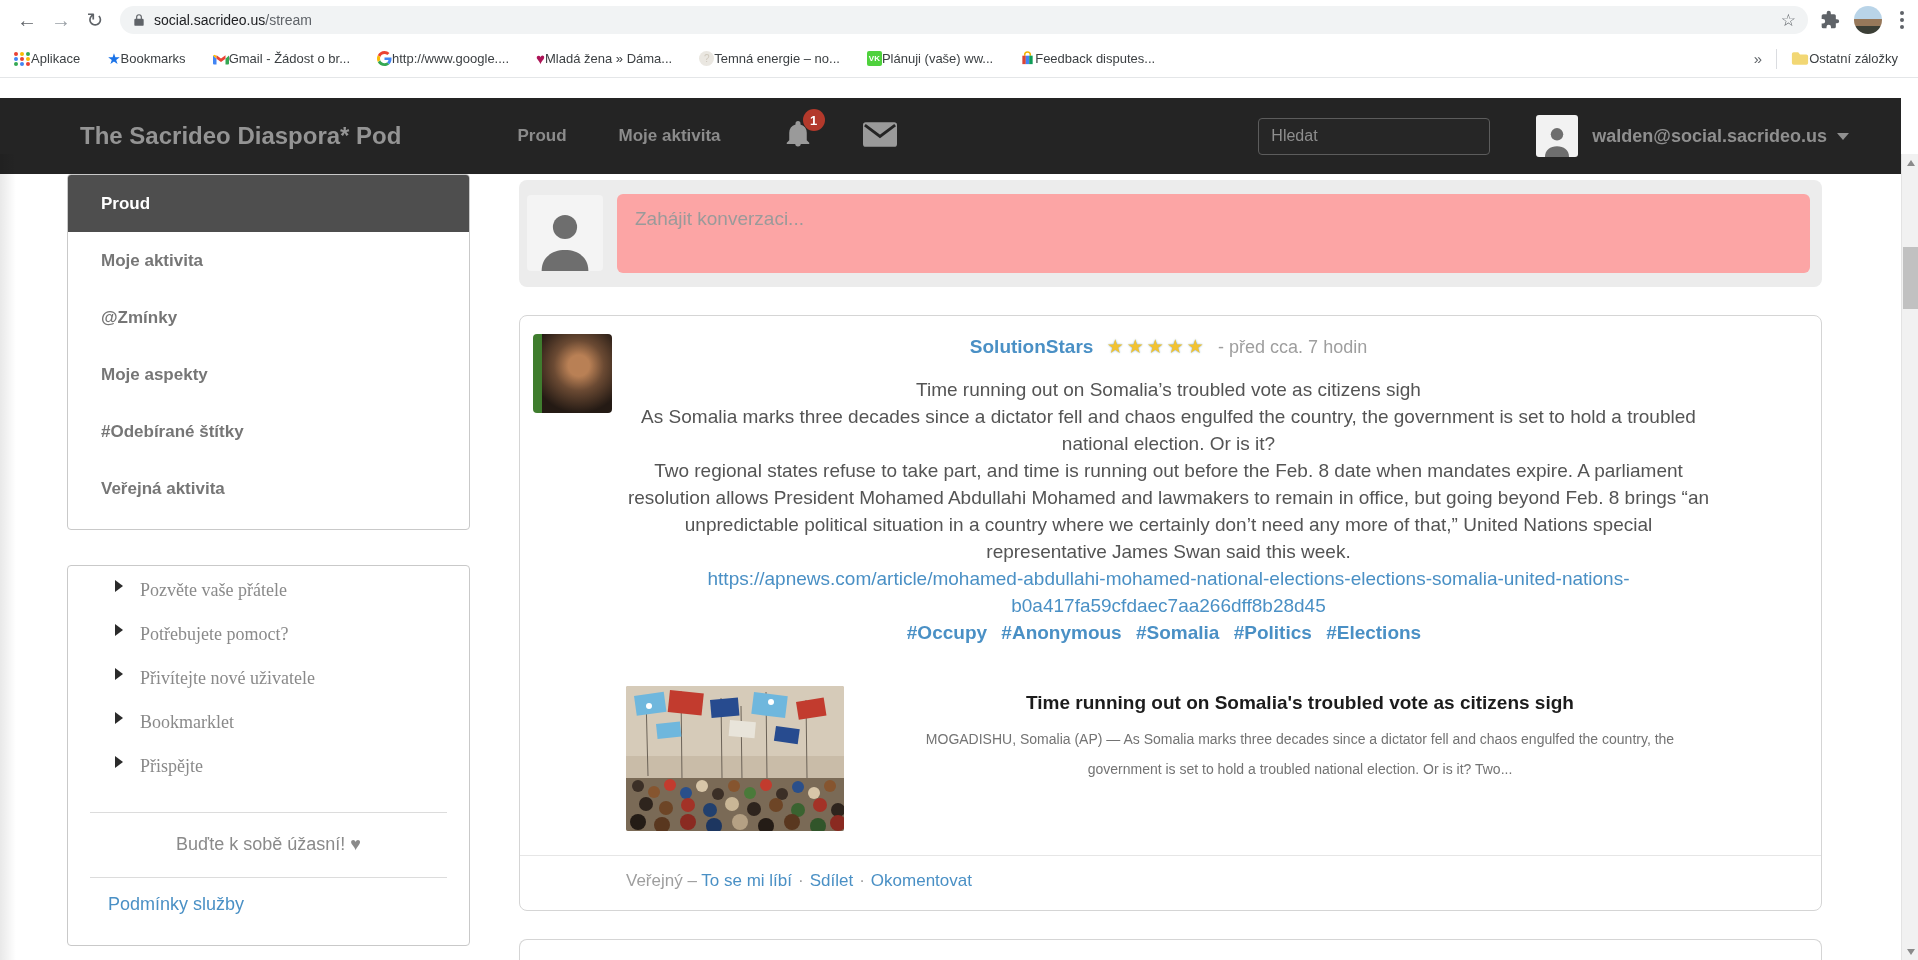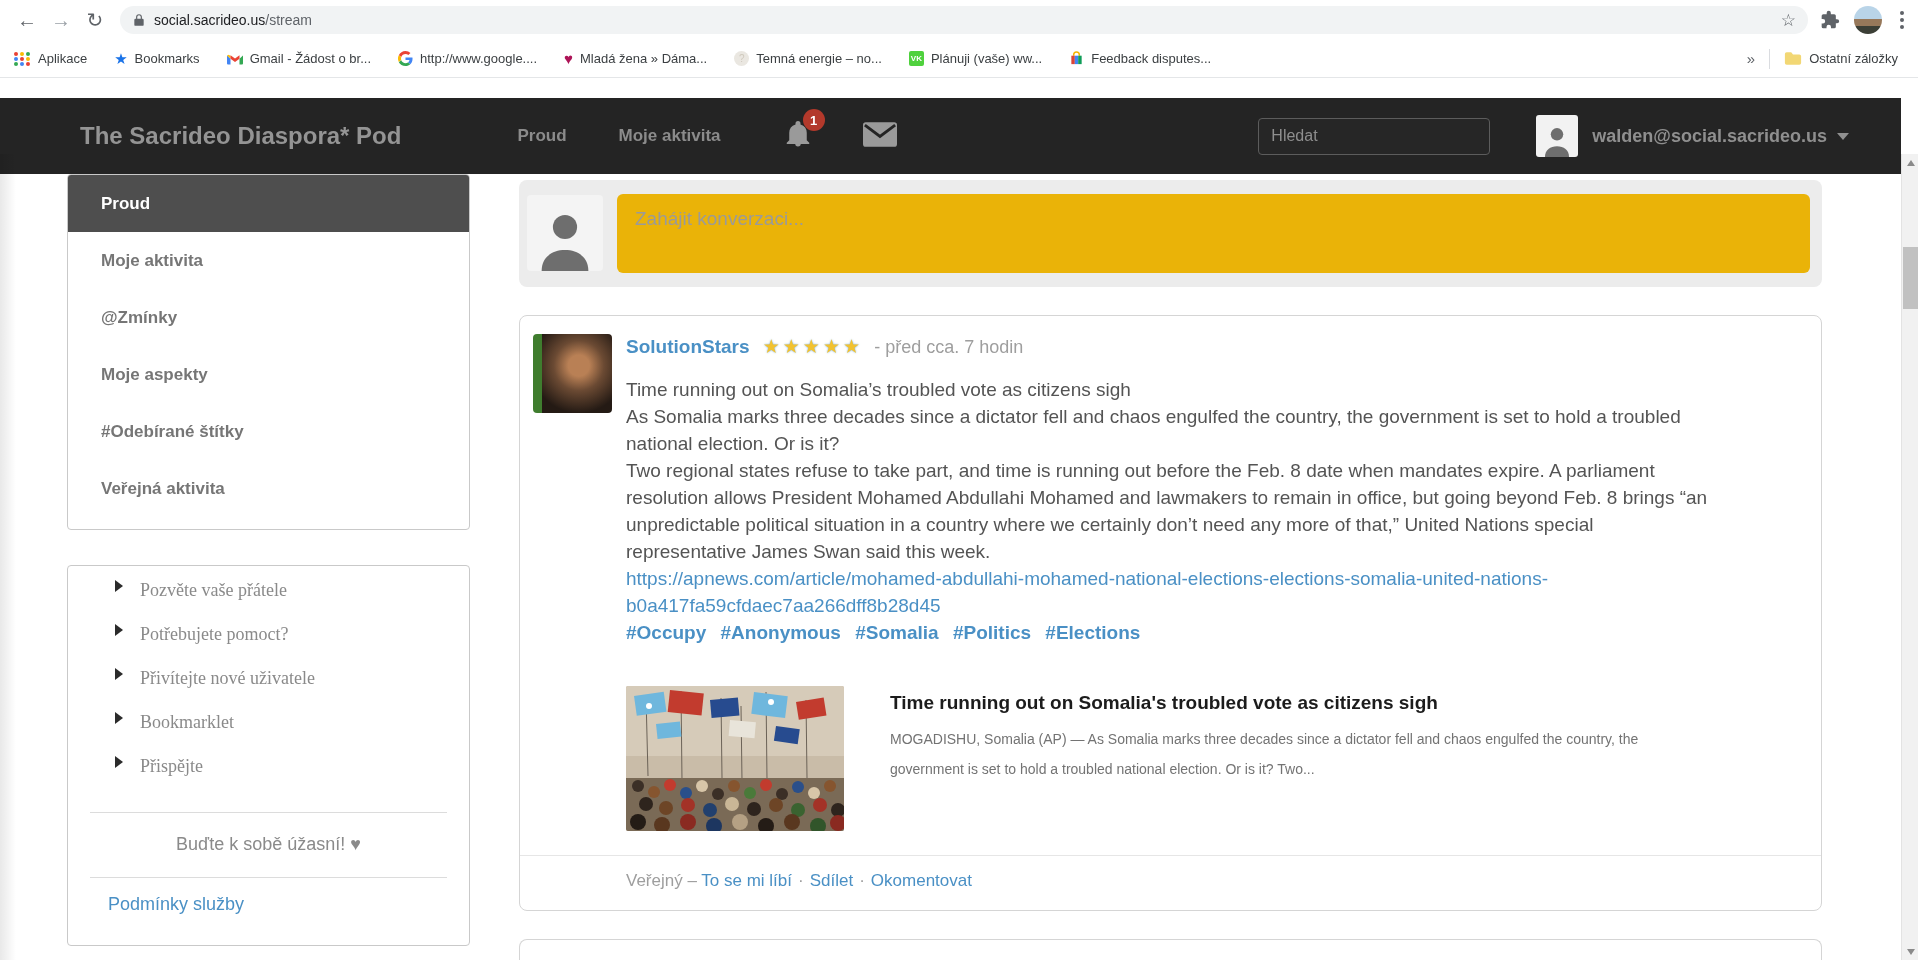--- a/index.html
+++ b/index.html
@@ -18,21 +18,21 @@
   .pill-spacer { flex:1; }
   .star-btn { font-size:17px; color:#5f6368; }
   .right-cluster { display:flex; align-items:center; gap:14px; margin-left:4px; flex:0 0 auto; }
   .chrome-avatar { width:28px; height:28px; border-radius:50%;
     background:linear-gradient(180deg,#b9d4e8 0 45%,#97785a 45% 72%,#3c3f36 72% 100%); }
   .dots { display:flex; flex-direction:column; gap:3px; padding:4px; }
   .dots i { width:4px; height:4px; border-radius:50%; background:#5f6368; }
 
   .bookmarks { height:38px; display:flex; align-items:center; padding:0 14px;
     border-bottom:1px solid #e4e6e8; background:#fff; }
-  .bm { display:flex; align-items:center; gap:7px; margin-right:27px; cursor:default; }
+  .bm { display:flex; align-items:center; margin-right:27px; cursor:default; }
   .bm span.lbl { font-size:13px; color:#3c4043; white-space:nowrap; }
   .apps-grid { display:grid; grid-template-columns:repeat(3,5px); grid-gap:1px; }
   .apps-grid i { width:4px; height:4px; border-radius:50%; }
   .bm-star { color:#1a73e8; font-size:15px; }
   .heart-ico { color:#ad1457; font-size:15px; }
   .pale-ico { width:15px; height:15px; border-radius:50%; background:#eae7e1; color:#cfc9bd;
     font-size:10px; display:flex; align-items:center; justify-content:center; }
   .vk-ico { width:15px; height:15px; background:#4fd13d; border-radius:2px; color:#fff;
     font-size:8px; font-weight:bold; display:flex; align-items:center; justify-content:center; }
   .bm-right { margin-left:auto; display:flex; align-items:center; }
@@ -80,27 +80,27 @@
   .info-item span { margin-left:17px; font-size:18px; color:#8a8a8a; }
   .side-hr { border:none; border-top:1px solid #dcdcdc; margin:12px 22px; }
   .motto { text-align:center; color:#8a8a8a; font-size:18px; padding:9px 0 10px; }
   .trunc-link { margin:16px 0 0 40px; color:#4a90c5; font-size:18px; }
 
   
   .main { position:absolute; left:519px; top:102px; width:1303px; }
   .publisher { position:relative; height:107px; background:#ececec; border-radius:8px; }
   .pub-avatar { position:absolute; left:8px; top:15px; width:76px; height:76px; border-radius:4px;
     background:#f4f4f4; display:flex; align-items:flex-end; justify-content:center; overflow:hidden; }
-  .pub-input { position:absolute; left:98px; top:14px; width:1193px; height:79px; background:#eab308;
+  .pub-input { position:absolute; left:98px; top:14px; width:1193px; height:79px; background:#fca5a5;
     border:none; border-radius:6px; resize:none; padding:14px 18px; font-size:19px; color:#555;
     font-family:"Liberation Sans",sans-serif; }
   .pub-input::placeholder { color:#9a9a9a; }
 
   .post-card { margin-top:28px; background:#fff; border:1px solid #d5d5d5; border-radius:8px; }
-  .card-top { display:flex; padding:18px 0 24px 13px; }
+  .card-top { display:flex; padding:18px 0 24px 13px;text-align:center; }
   .post-avatar { width:79px; height:79px; border-radius:4px; flex:0 0 auto;
     background:
       linear-gradient(90deg,#3f7d2e 0 9px, rgba(0,0,0,0) 9px),
       radial-gradient(circle at 58% 40%, #b98055 0 16%, #6b4a33 38%, #241a14 72%);
     background-color:#241a14; }
   .post-content { margin-left:14px; flex:1; padding-right:110px; min-width:0; }
   .post-meta { font-size:19px; line-height:26px; }
   .author { color:#4a90c5; font-weight:bold; }
   .stars { color:#f2c230; letter-spacing:3px; margin-left:8px; text-shadow:0 0 2px #6aa0c8; }
   .timestamp { color:#9e9e9e; font-size:18px; margin-left:6px; }

